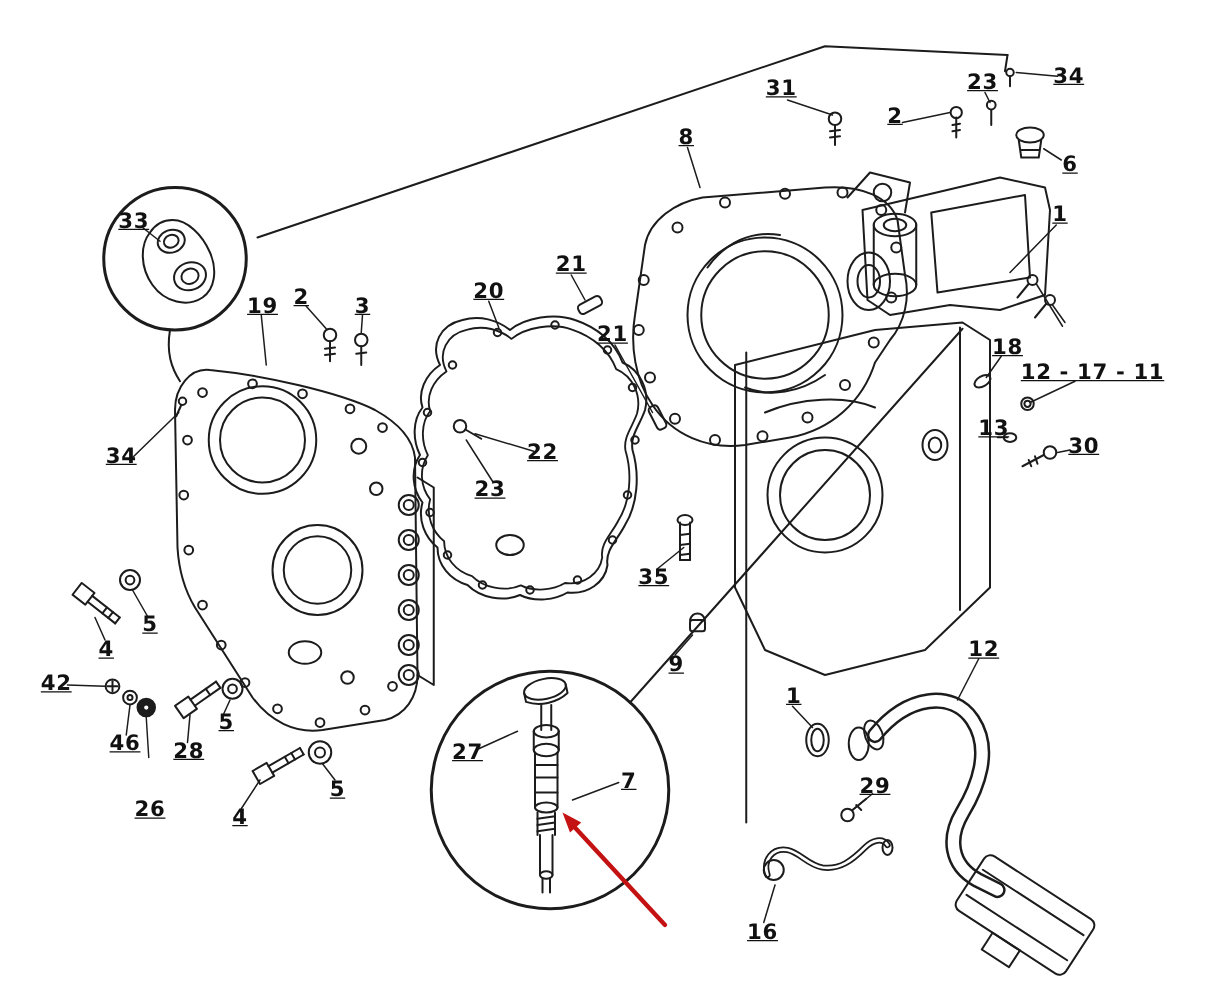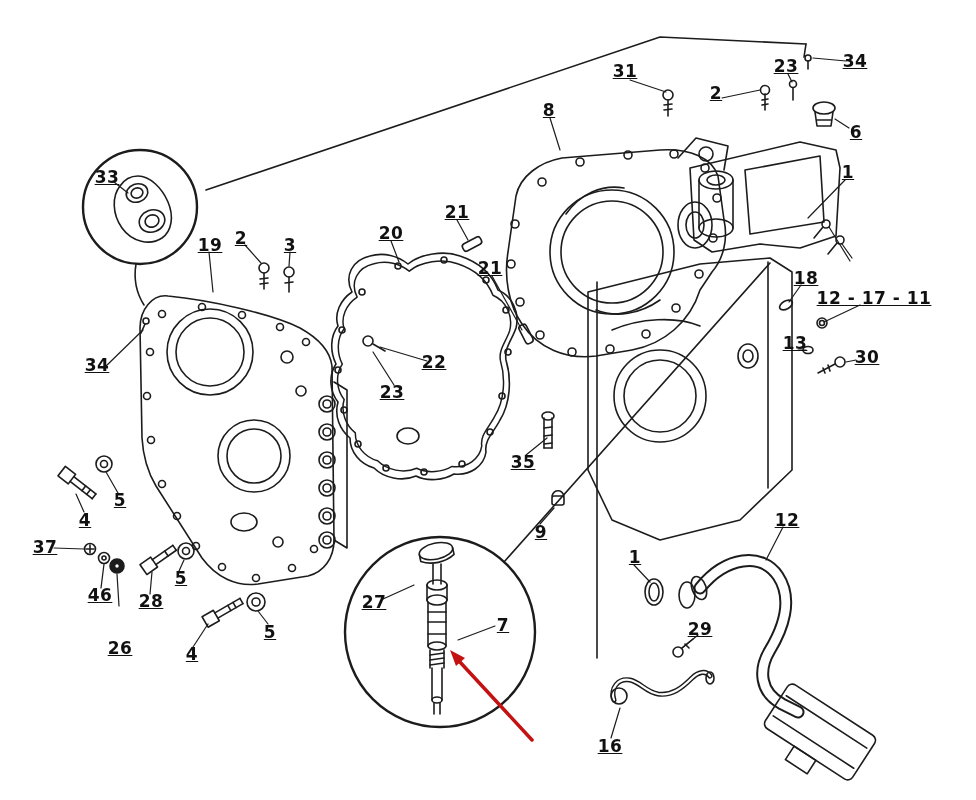--- a/index.html
+++ b/index.html
@@ -378,21 +378,21 @@
 <div class="lbl" style="left:874px;top:298px">12 - 17 - 11</div>
 <div class="lbl" style="left:795px;top:343px">13</div>
 <div class="lbl" style="left:867px;top:357px">30</div>
 <div class="lbl" style="left:97px;top:365px">34</div>
 <div class="lbl" style="left:434px;top:362px">22</div>
 <div class="lbl" style="left:392px;top:392px">23</div>
 <div class="lbl" style="left:523px;top:462px">35</div>
 <div class="lbl" style="left:120px;top:500px">5</div>
 <div class="lbl" style="left:85px;top:520px">4</div>
 <div class="lbl" style="left:541px;top:532px">9</div>
-<div class="lbl" style="left:45px;top:547px">37</div>
+<div class="lbl" style="left:45px;top:547px">42</div>
 <div class="lbl" style="left:100px;top:595px">46</div>
 <div class="lbl" style="left:120px;top:648px">26</div>
 <div class="lbl" style="left:151px;top:601px">28</div>
 <div class="lbl" style="left:181px;top:578px">5</div>
 <div class="lbl" style="left:374px;top:602px">27</div>
 <div class="lbl" style="left:503px;top:625px">7</div>
 <div class="lbl" style="left:270px;top:632px">5</div>
 <div class="lbl" style="left:192px;top:654px">4</div>
 <div class="lbl" style="left:787px;top:520px">12</div>
 <div class="lbl" style="left:635px;top:557px">1</div>

